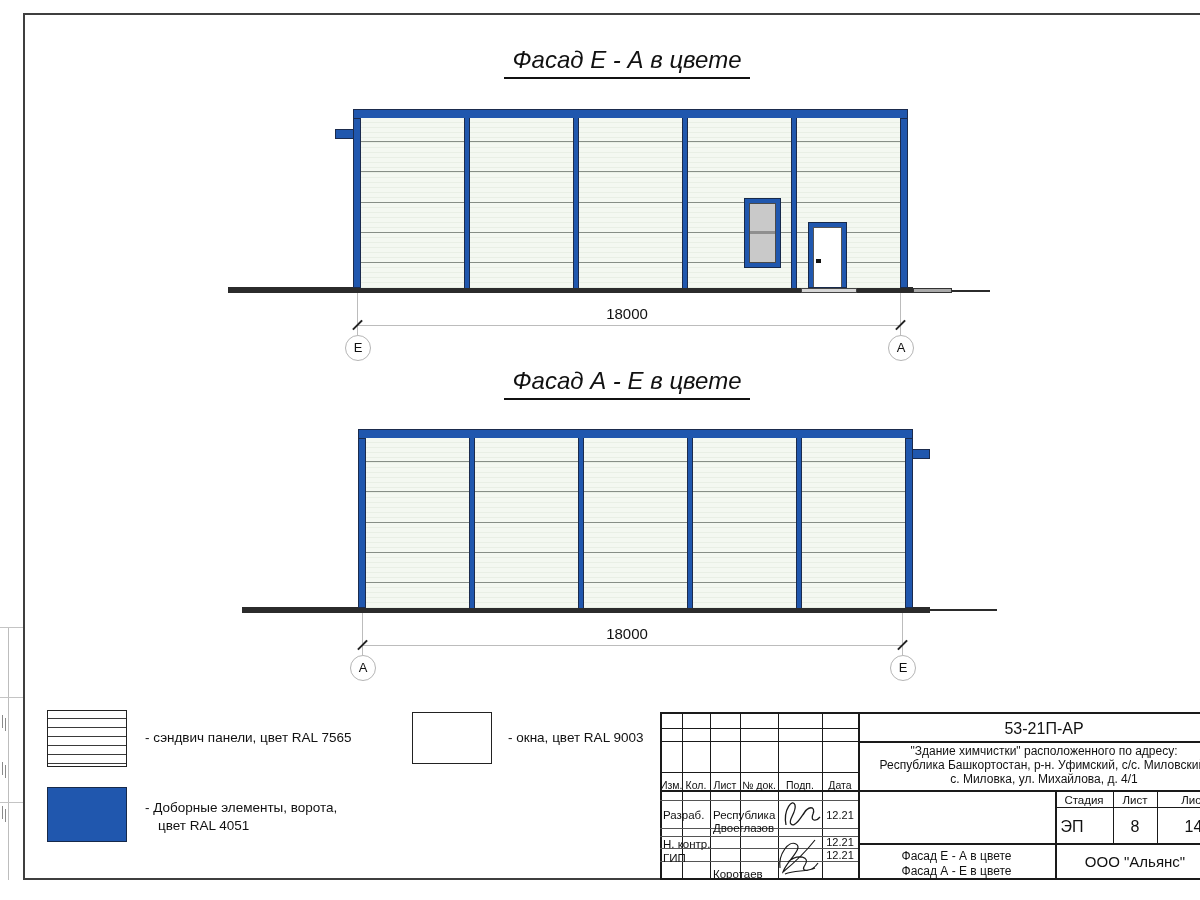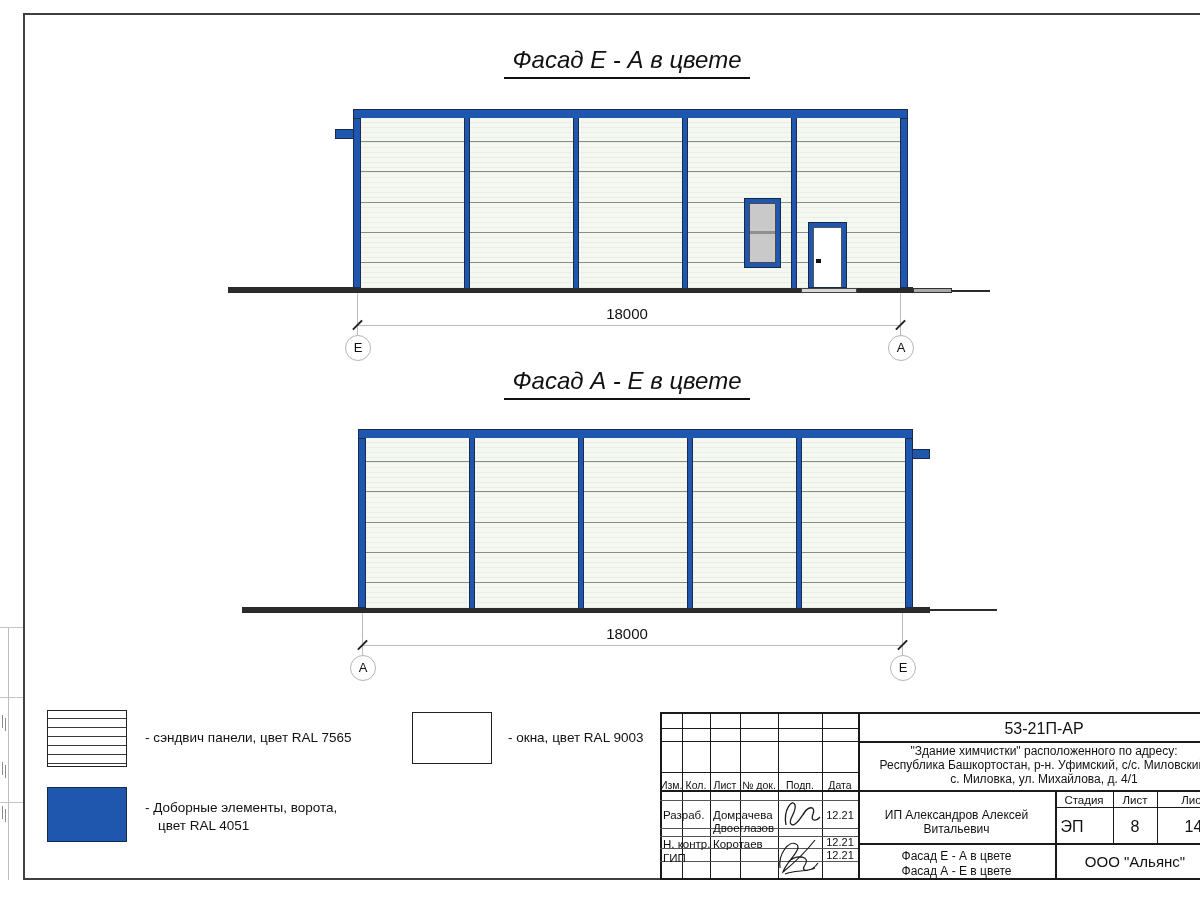--- a/index.html
+++ b/index.html
@@ -174,41 +174,40 @@
   <div class="hl" style="left:198px;top:131px;width:394px;height:2px"></div>
 
   <div class="tbt c" style="left:0;top:66px;width:22px;font-size:10.5px">Изм.</div>
   <div class="tbt c" style="left:22px;top:66px;width:28px;font-size:10.5px">Кол.</div>
   <div class="tbt c" style="left:50px;top:66px;width:30px;font-size:10.5px">Лист</div>
   <div class="tbt c" style="left:80px;top:66px;width:38px;font-size:10.5px">№ док.</div>
   <div class="tbt c" style="left:118px;top:66px;width:44px;font-size:10.5px">Подп.</div>
   <div class="tbt c" style="left:162px;top:66px;width:36px;font-size:10.5px">Дата</div>
 
   <div class="tbt" style="left:3px;top:96px;width:48px">Разраб.</div>
-  <div class="tbt" style="left:53px;top:96px;width:66px">Домрачева</div>
+  <div class="tbt" style="left:53px;top:96px;width:66px">Республика</div>
   <div class="tbt c" style="left:162px;top:96px;width:36px;font-size:11px">12.21</div>
   <div class="tbt" style="left:3px;top:125px;width:48px">Н. контр.</div>
   <div class="tbt" style="left:53px;top:109px;width:66px">Двоеглазов</div>
   <div class="tbt c" style="left:162px;top:123px;width:36px;font-size:11px">12.21</div>
   <div class="tbt" style="left:3px;top:139px;width:48px">ГИП</div>
-  <div class="tbt" style="left:53px;top:125px;width:66px">Коротаев</div>
+  <div class="tbt" style="left:53px;top:155px;width:66px">Коротаев</div>
   <div class="tbt c" style="left:162px;top:136px;width:36px;font-size:11px">12.21</div>
 
   <svg class="sig" style="left:118px;top:83px" width="44" height="36" viewBox="0 0 44 36">
     <path d="M8,30 C5,14 15,3 17,10 C19,17 9,26 13,29 C17,33 24,21 28,15 M25,20 C30,10 38,11 35,19 C32,26 38,27 42,22" fill="none" stroke="#1a1a1a" stroke-width="1.3"></path>
   </svg>
   <svg class="sig" style="left:115px;top:120px" width="46" height="46" viewBox="0 0 46 46">
     <path d="M5,36 C3,22 14,8 21,12 C29,16 11,30 8,40 C19,31 33,17 40,8 M13,30 C23,21 36,25 30,33 C24,41 37,40 43,31 M10,42 C20,38 32,40 40,36" fill="none" stroke="#1a1a1a" stroke-width="1.2"></path>
   </svg>
 
   <div class="tbt c" style="left:198px;top:5px;width:372px;height:24px;line-height:24px;font-size:16px">53-21П-АР</div>
   <div class="tbt c" style="left:198px;top:32px;width:372px;font-size:12px">"Здание химчистки" расположенного по адресу:</div>
   <div class="tbt c" style="left:198px;top:46px;width:372px;font-size:12px">Республика Башкортостан, р-н. Уфимский, с/с. Миловский,</div>
   <div class="tbt c" style="left:198px;top:60px;width:372px;font-size:12px">с. Миловка, ул. Михайлова, д. 4/1</div>
-  <div class="tbt c" style="left:198px;top:96px;width:197px;font-size:12px">ИП Александров Алексей Витальевич</div>
 
   <div class="tbt c" style="left:395px;top:81px;width:58px;font-size:11.5px">Стадия</div>
   <div class="tbt c" style="left:453px;top:81px;width:44px;font-size:11.5px">Лист</div>
   <div class="tbt c" style="left:497px;top:81px;width:86px;font-size:11.5px">Листов</div>
   <div class="tbt c" style="left:383px;top:101px;width:58px;height:28px;line-height:28px;font-size:16px">ЭП</div>
   <div class="tbt c" style="left:453px;top:101px;width:44px;height:28px;line-height:28px;font-size:16px">8</div>
   <div class="tbt c" style="left:497px;top:101px;width:73px;height:28px;line-height:28px;font-size:16px">14</div>
 
   <div class="tbt c" style="left:198px;top:137px;width:197px;font-size:12px">Фасад Е - А в цвете</div>
   <div class="tbt c" style="left:198px;top:152px;width:197px;font-size:12px">Фасад А - Е в цвете</div>

